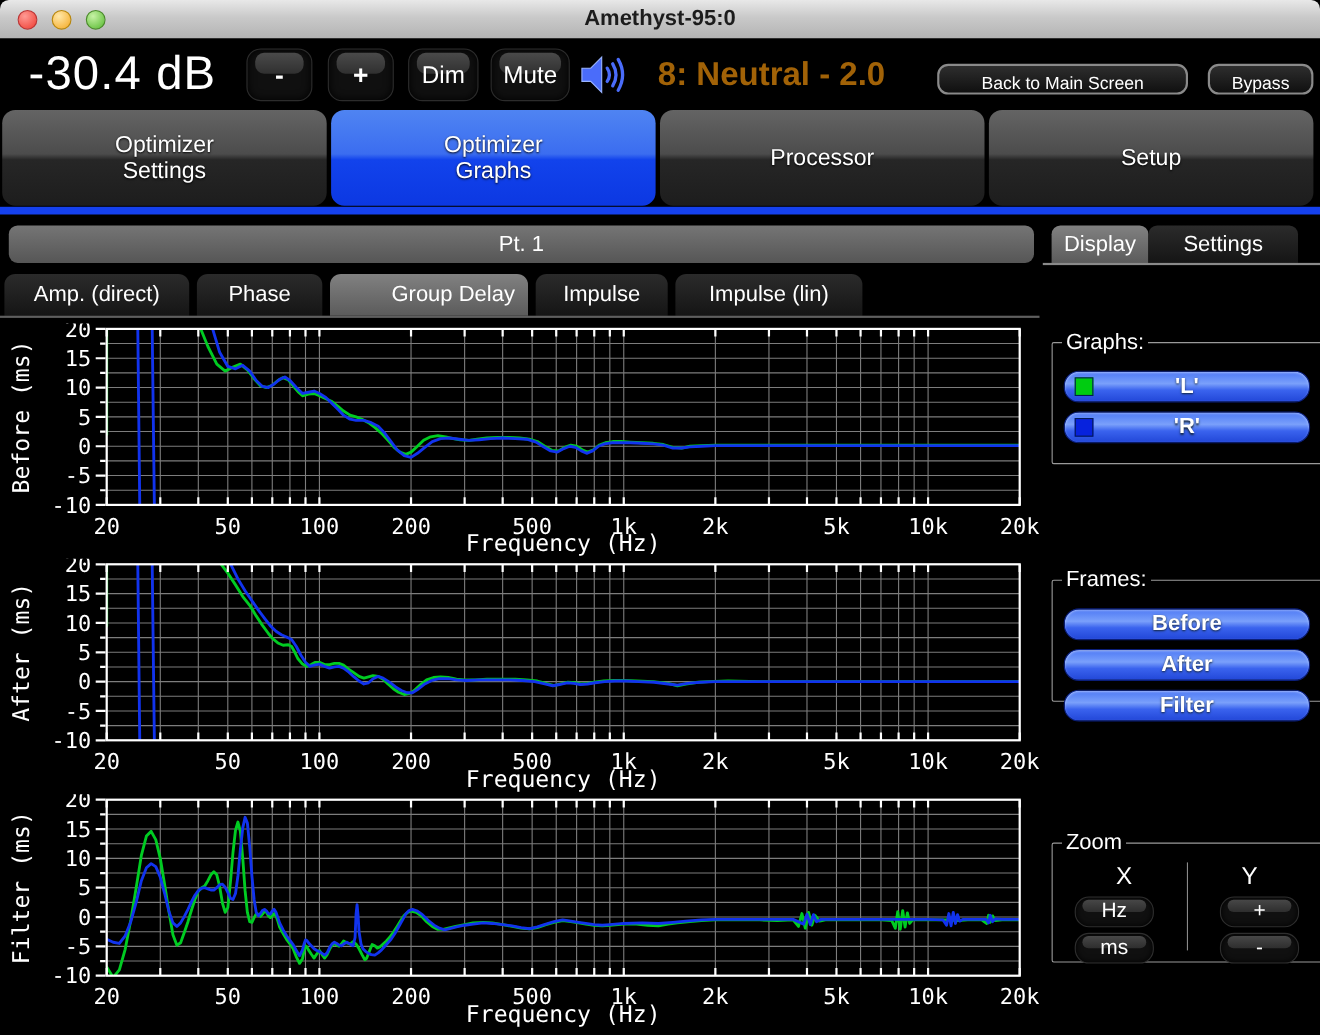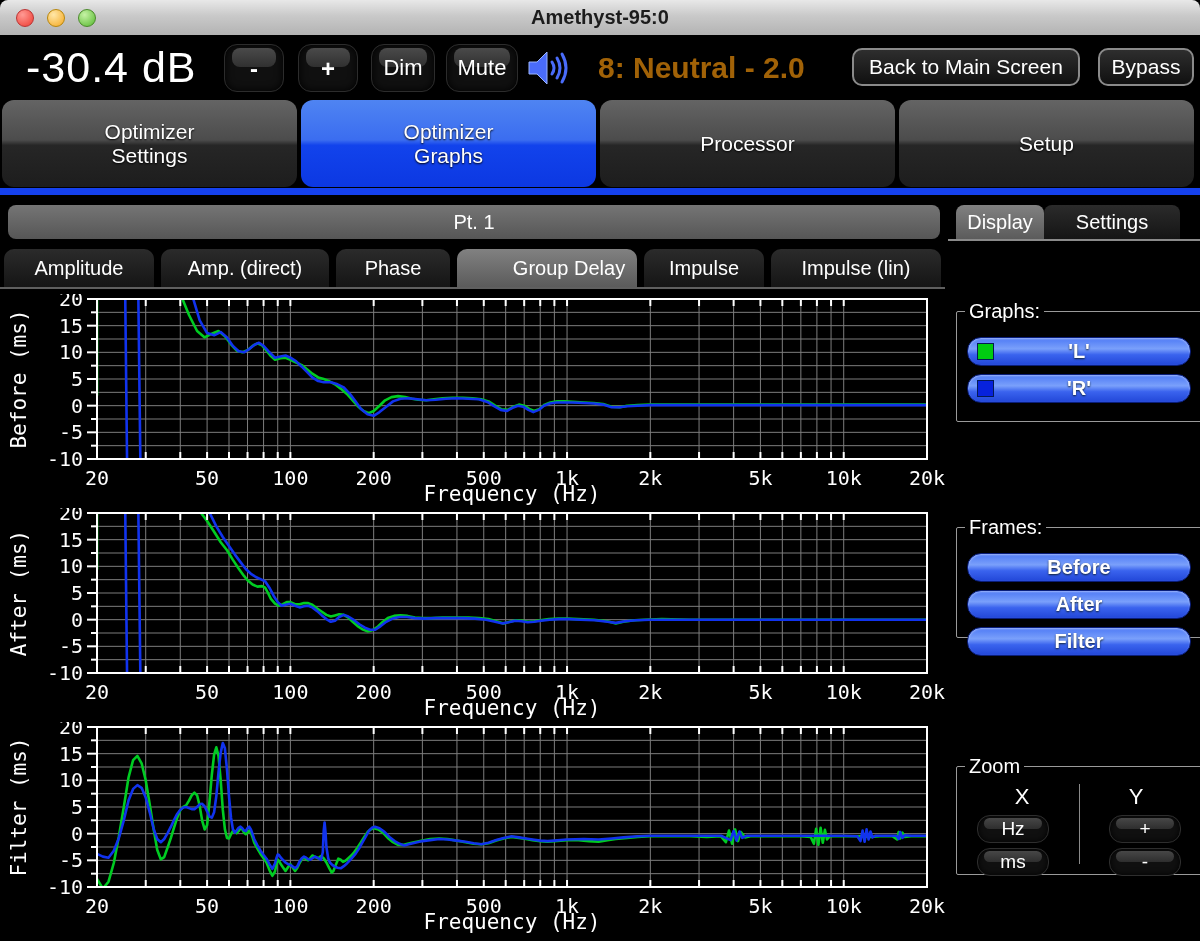--- a/index.html
+++ b/index.html
@@ -24,23 +24,23 @@
     box-shadow:inset 0 0 8px #000;color:#fff;text-align:center;cursor:default;}
   .key::before{content:'';position:absolute;top:3px;left:7px;right:7px;height:42%;
     background:linear-gradient(#4a4a4a,#303030);border-radius:8px;}
   .key span{position:relative;z-index:1;}
   .k-minus{left:224px;top:9px;width:58px;height:46px;font-size:24px;font-weight:bold;line-height:48px;}
   .k-plus{left:298px;top:9px;width:58px;height:46px;font-size:24px;font-weight:bold;line-height:48px;}
   .k-dim{left:371px;top:9px;width:62px;height:46px;font-size:22px;line-height:46px;}
   .k-mute{left:446px;top:9px;width:70px;height:46px;font-size:22px;line-height:46px;}
   .speaker{position:absolute;left:528px;top:14px;}
   .preset{position:absolute;left:598px;top:16px;font-size:30px;font-weight:bold;color:#a16207;}
-  .btn-outline{position:absolute;top:13px;height:38px;box-sizing:border-box;
+  .btn-outline{position:absolute;top:23px;height:28px;box-sizing:border-box;
     background:linear-gradient(#2e2e2e,#101010);border:2px solid #8a8a8a;border-radius:10px;
-    color:#fff;font-size:21px;text-align:center;cursor:default;}
+    color:#fff;font-size:16px;text-align:center;cursor:default;}
   .b-back{left:852px;width:228px;line-height:34px;}
   .b-bypass{left:1098px;width:96px;line-height:34px;}
 
   
   .maintabs{position:absolute;left:0;top:100px;width:1200px;height:96px;background:#000;}
   .maintab-row{position:absolute;left:2px;top:0;display:flex;gap:4px;}
   .maintab{width:295px;height:87px;border-radius:12px;display:flex;align-items:center;
     justify-content:center;text-align:center;color:#fff;font-size:21px;white-space:pre-line;
     background:linear-gradient(#646464,#4c4c4c 46%,#262626 52%,#1d1d1d);
     text-shadow:0 1px 2px #000;cursor:default;}
@@ -140,21 +140,20 @@
     </div>
     <div class="tabstrip"></div>
   </div>
 
   <div class="content">
 
     <div class="left-col">
       <div class="pt-bar">Pt. 1</div>
 
       <div class="subtabs">
-        <div class="subtab" style="width:150px">Amplitude</div>
         <div class="subtab" style="width:168px">Amp. (direct)</div>
         <div class="subtab" style="width:114px">Phase</div>
         <div class="subtab active" style="width:180px">Group Delay</div>
         <div class="subtab" style="width:120px">Impulse</div>
         <div class="subtab" style="width:170px">Impulse (lin)</div>
       </div>
       <div class="subtab-underline"></div>
 
       <div class="charts">
         <div class="chart"><svg viewBox="0 0 948 212" width="948" height="212">

